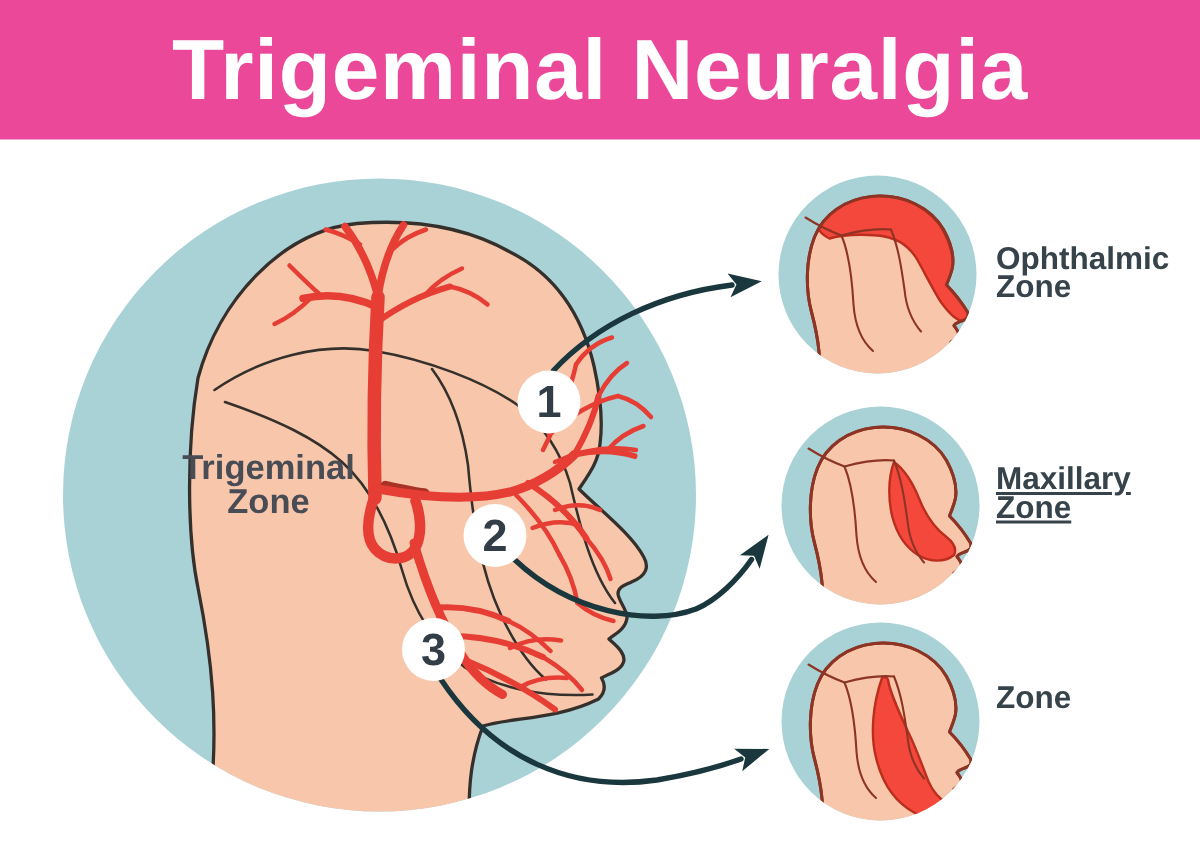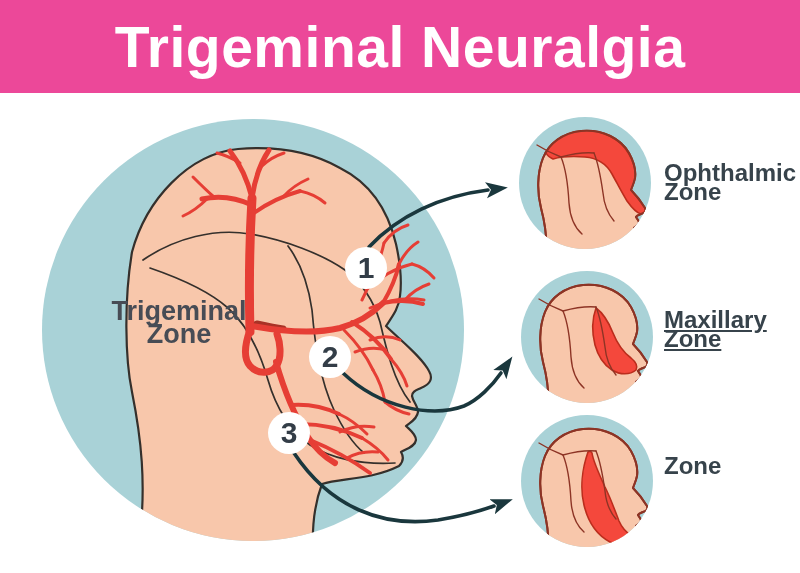--- a/index.html
+++ b/index.html
@@ -10,25 +10,25 @@
   .art{position:absolute;left:0;top:0;}
   .banner{
     position:absolute;left:0;top:0;width:800px;height:93px;background:#ec4899;
     display:flex;align-items:center;justify-content:center;
   }
   .banner span{
     color:#ffffff;font-size:57px;font-weight:bold;letter-spacing:0.5px;white-space:nowrap;
   }
   .nerve-label{
     position:absolute;left:104px;top:300px;width:150px;text-align:center;
-    color:#474c55;font-weight:bold;font-size:27px;line-height:23px;
+    color:#474c55;font-weight:bold;font-size:23px;line-height:23px;
   }
   .zone-label{
     position:absolute;left:664px;width:130px;text-align:left;
-    color:#37434b;font-weight:bold;font-size:24px;line-height:19px;
+    color:#37434b;font-weight:bold;font-size:21px;line-height:19px;
   }
   .zl-1{top:163px;}
   .zl-2{top:310px;text-decoration:underline;}
   .zl-3{top:456px;}
   .badge-num{
     font-weight:bold;
   }
 </style>
 </head>
 <body>

